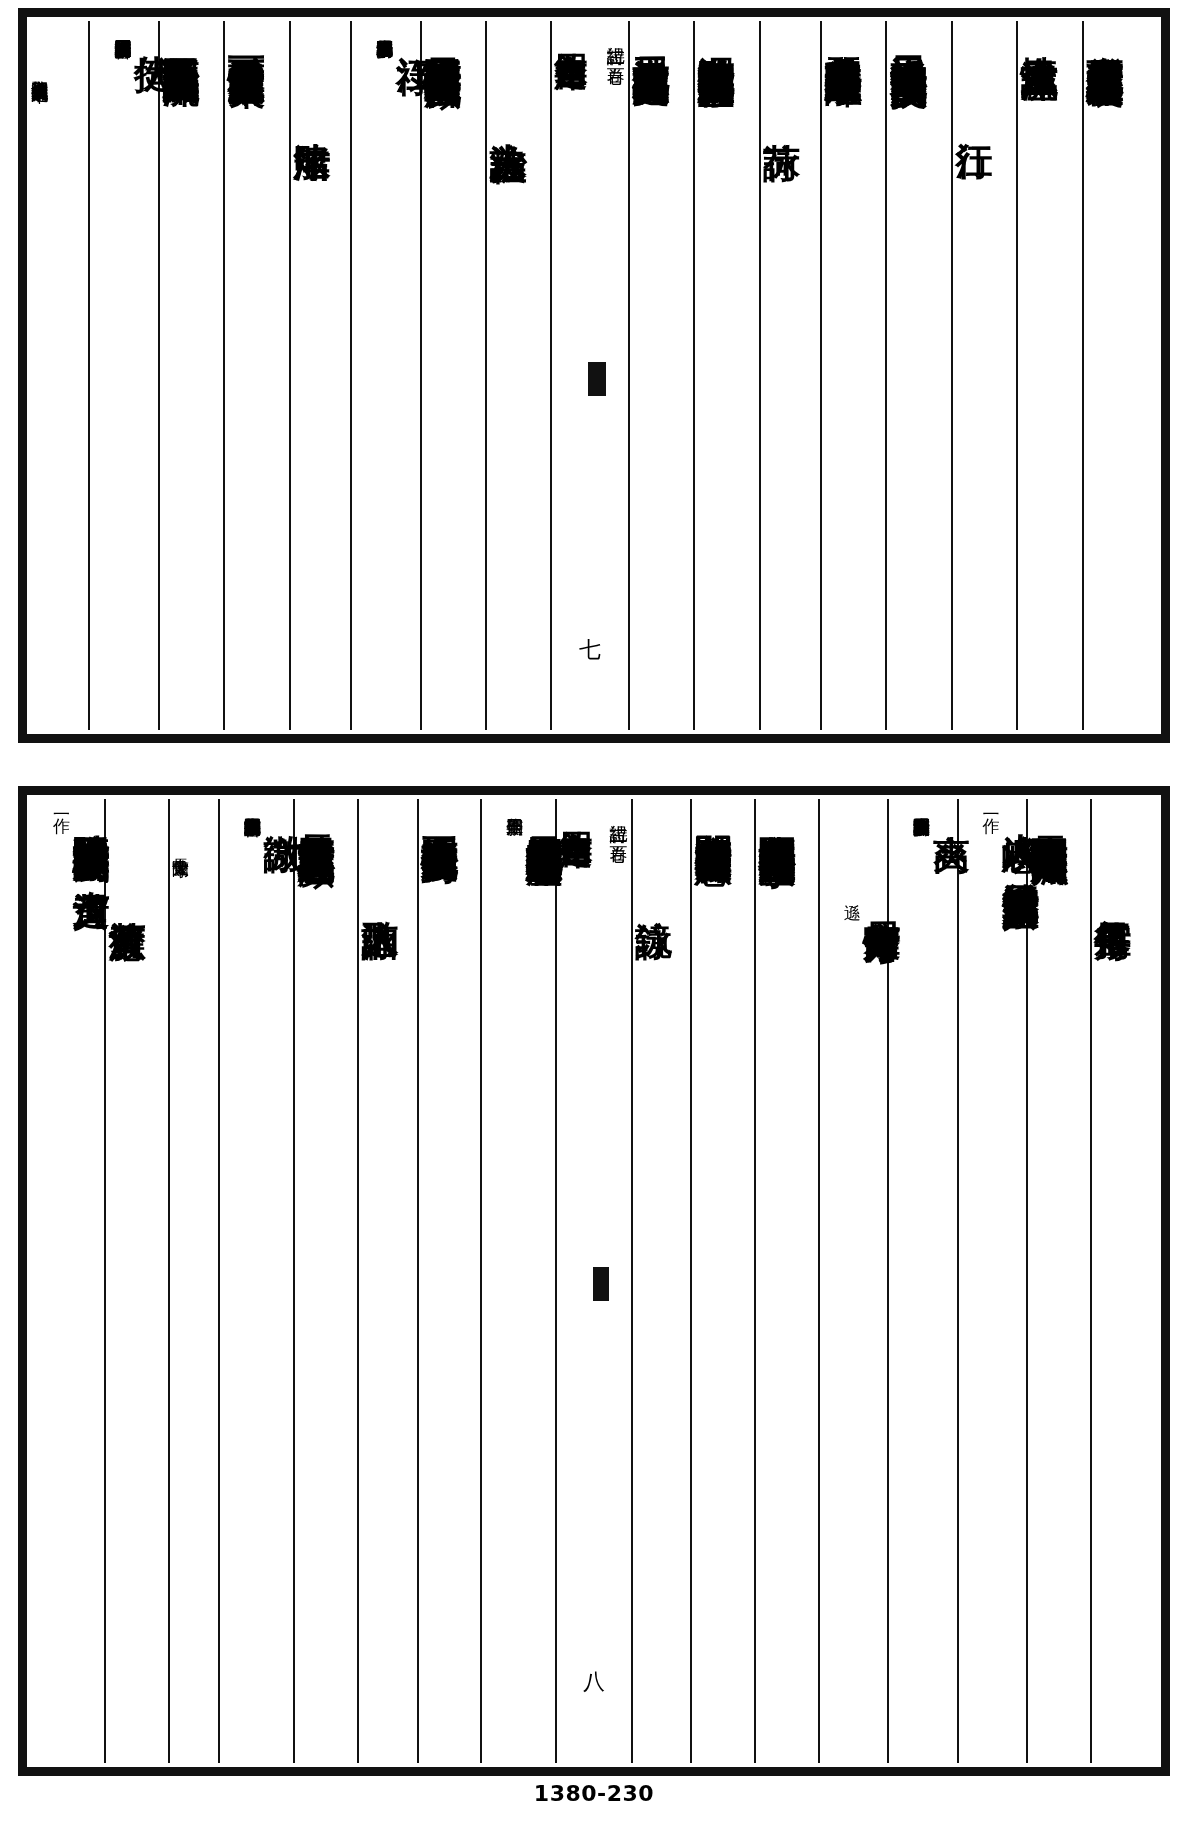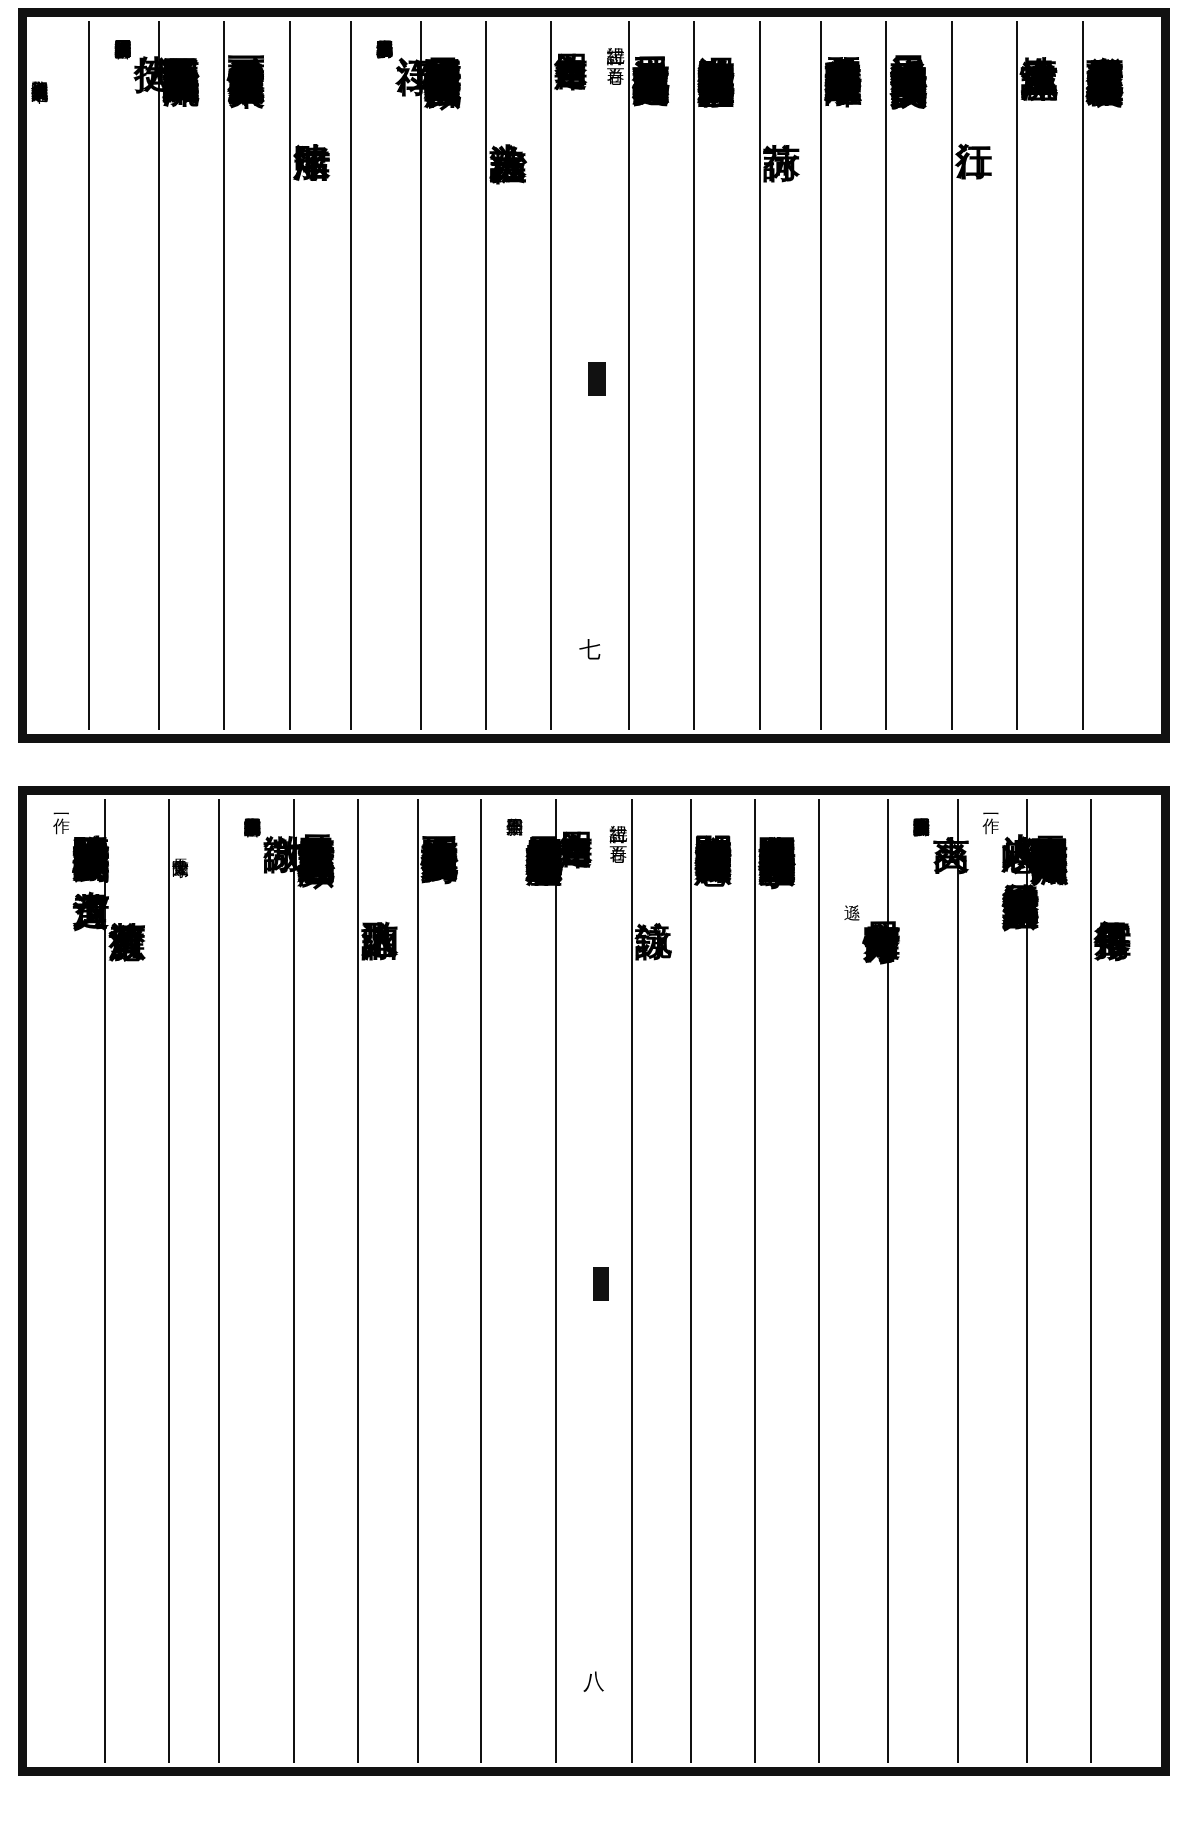--- a/index.html
+++ b/index.html
@@ -321,13 +321,14 @@
           <div class="stack">
             <div class="vtext t-main main">積陰晦平陸淒風結暮序朝辭金谷戍樹 夕逗黃河</div>
             <div class="smallcol">一作</div>
           </div>
         </div>
 
       </div>
     </div>
   </div>
 
+  <div class="footer">1380-230</div>
 </div>
 
 </body></html>

